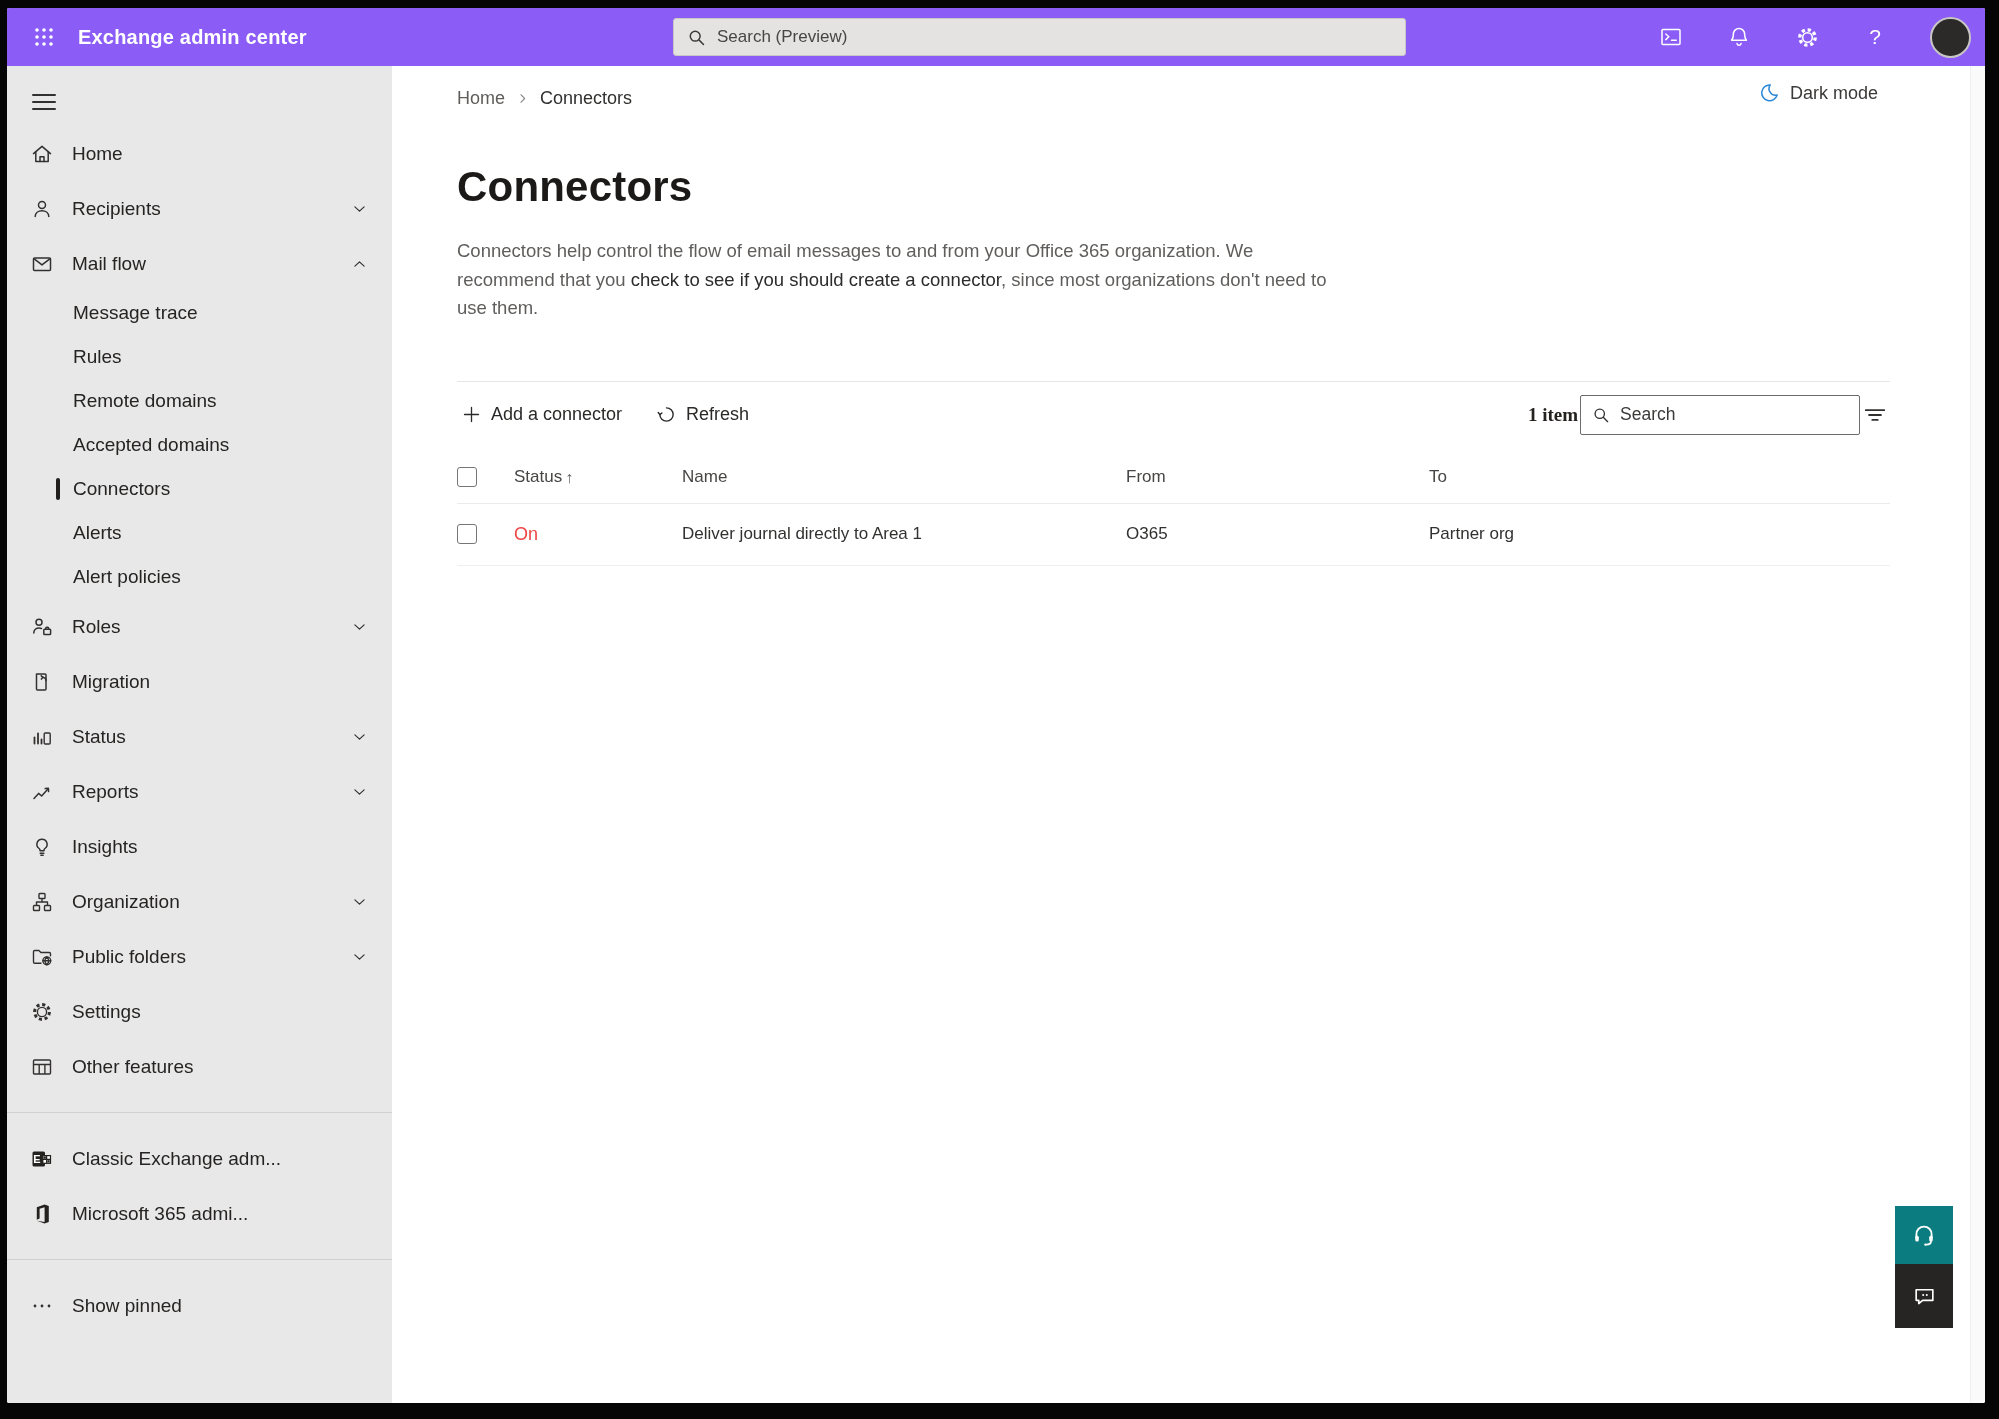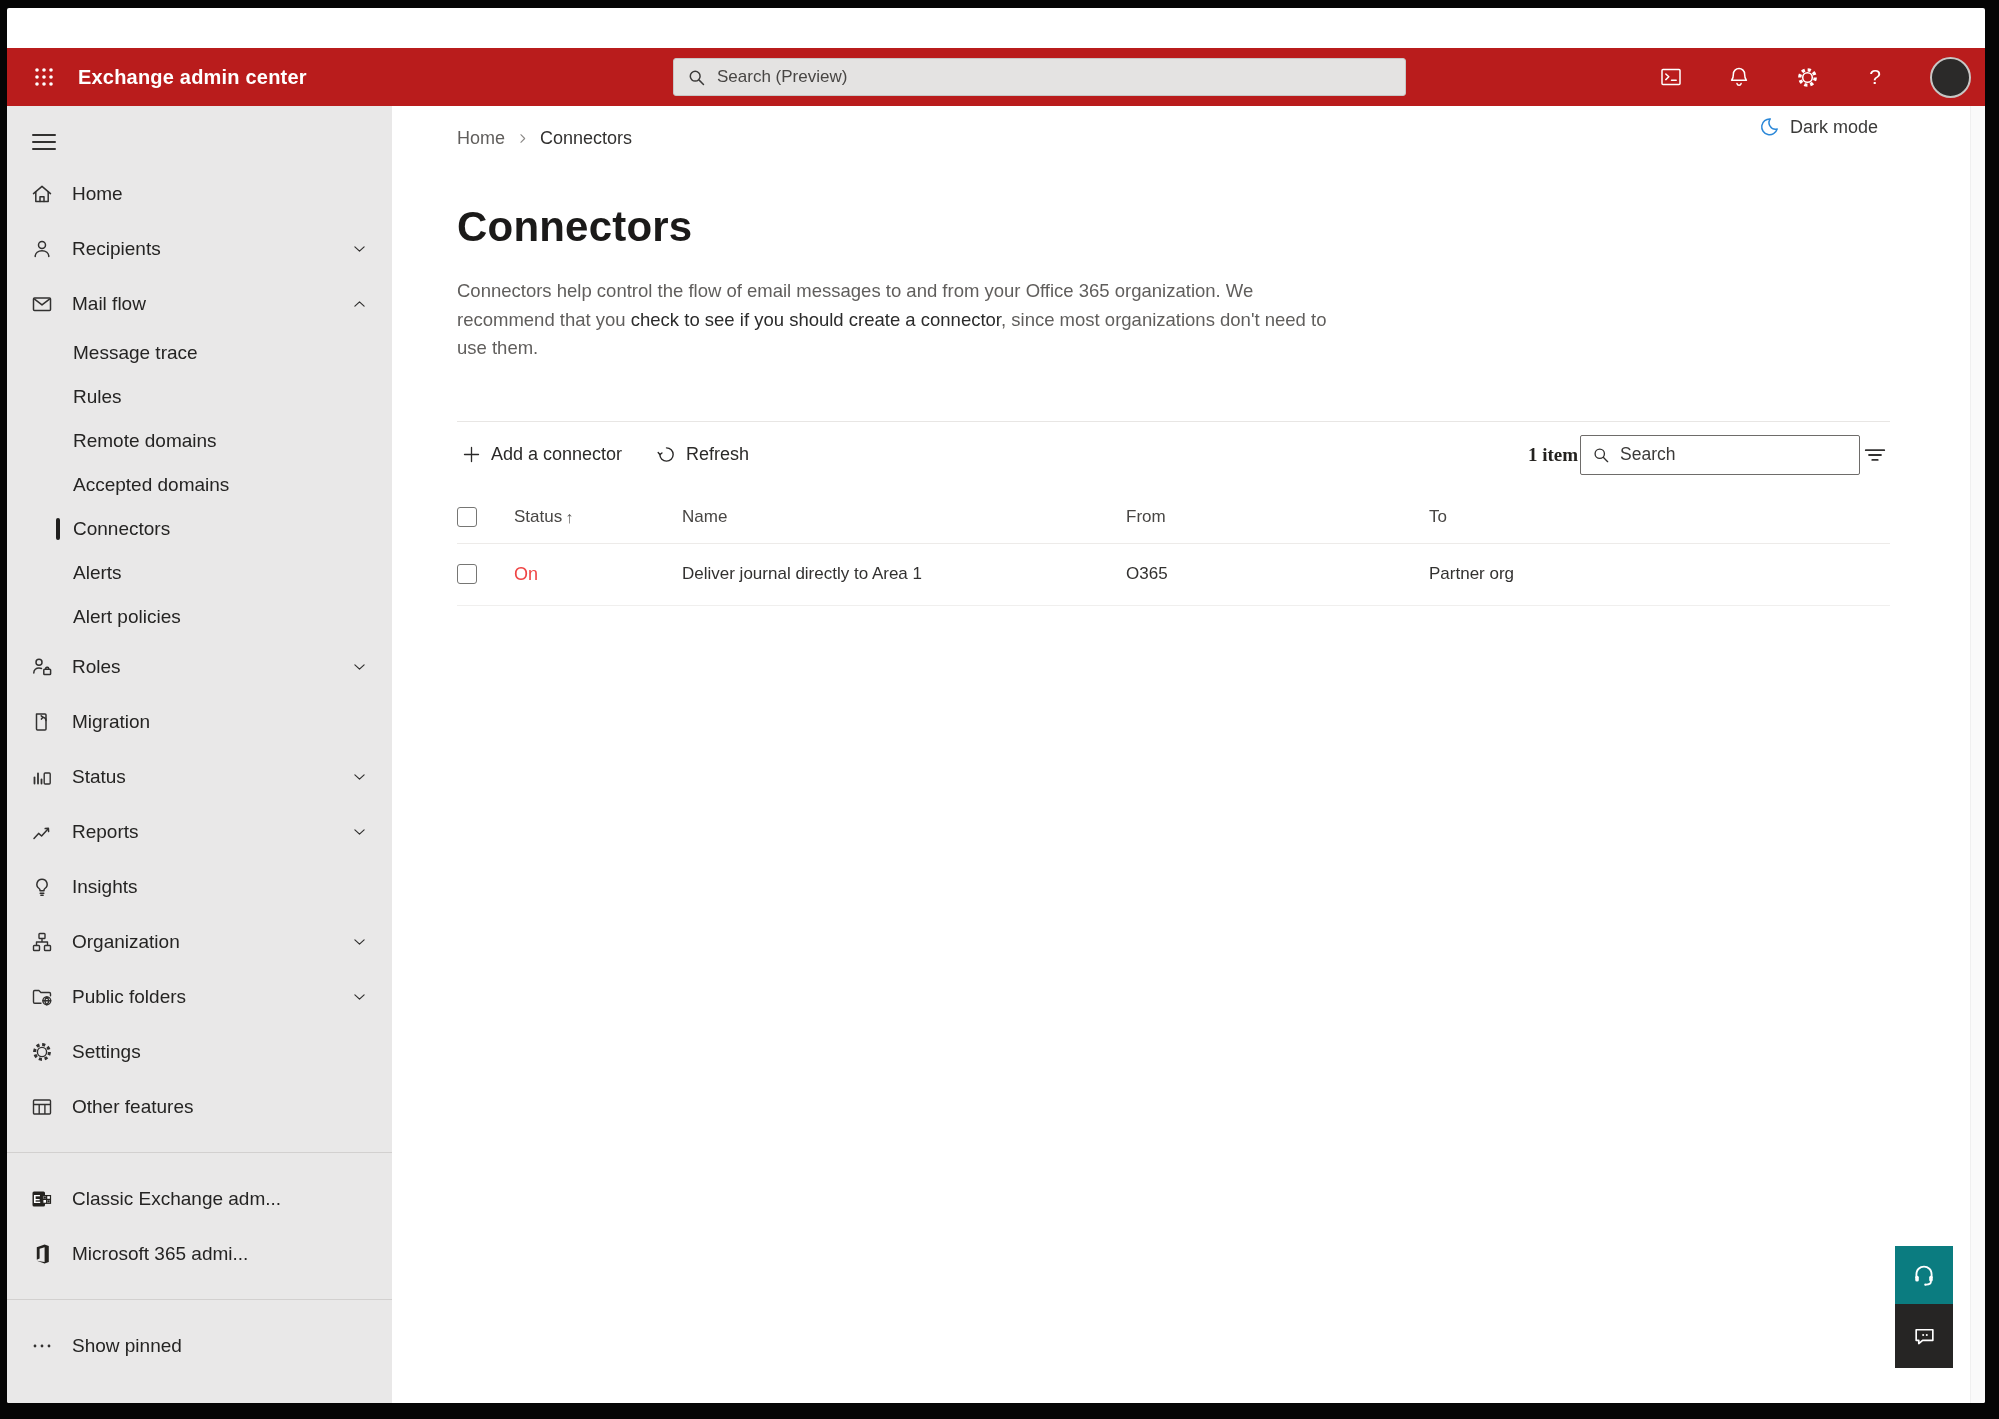--- a/index.html
+++ b/index.html
@@ -1,20 +1,20 @@
 <!DOCTYPE html>
 <html><head>
 <meta charset="utf-8">
 <style>
   * { margin:0; padding:0; box-sizing:border-box; }
   html,body { width:1999px; height:1419px; background:#050505; font-family:"Liberation Sans", sans-serif; overflow:hidden; }
   .app { position:absolute; top:8px; left:7px; right:14px; bottom:16px; background:#fff; display:flex; flex-direction:column; border-radius:2px; overflow:hidden; }
 
   
-  .topbar { height:58px; background:#b91c1c; display:flex; align-items:center; padding:0 10px 0 17px; position:relative; flex:none;margin-top:40px; }
+  .topbar { height:58px; background:#8b5cf6; display:flex; align-items:center; padding:0 10px 0 17px; position:relative; flex:none; }
   .waffle { width:40px; height:40px; display:flex; align-items:center; justify-content:center; cursor:pointer; }
   .app-title { color:#fff; font-size:20px; font-weight:700; margin-left:14px; letter-spacing:.2px; }
   .top-search { position:absolute; left:666px; top:10px; width:733px; height:38px; background:#e4e3e2; border:1px solid #c8c7c6; border-radius:3px; display:flex; align-items:center; padding:0 12px; gap:10px; }
   .top-search input { border:none; outline:none; background:transparent; font-size:17px; color:#3b3a39; width:100%; font-family:"Liberation Sans",sans-serif; }
   .top-search input::placeholder { color:#484644; opacity:1; }
   .top-icons { margin-left:auto; display:flex; align-items:center; gap:42px; padding-right:4px; }
   .top-icon { width:26px; height:26px; display:flex; align-items:center; justify-content:center; cursor:pointer; color:#fff; }
   .help-glyph { color:#fff; font-size:21px; font-weight:400; }
   .avatar { width:41px; height:41px; border-radius:50%; border:2px solid #c8c6c4; background:#2b2a29; cursor:pointer; }
 
@@ -33,21 +33,21 @@
   .nav-sub { height:44px; padding-left:66px; }
   .nav-sub.selected::before { content:""; position:absolute; left:49px; top:50%; transform:translateY(-50%); width:4px; height:22px; background:#201f1e; border-radius:2px; }
   .side-divider { border-top:1px solid #d2d0cf; margin:18px 0; }
 
   
   .main { flex:1; background:#fff; position:relative; padding:22px 80px 0 65px; min-width:0; }
   .breadcrumb { display:flex; align-items:center; gap:11px; font-size:18px; }
   .crumb-home { color:#605e5c; cursor:pointer; }
   .crumb-sep { color:#8a8886; display:flex; align-items:center; }
   .crumb-current { color:#323130; cursor:default; }
-  .darkmode { position:absolute; top:10px; right:92px; display:flex; align-items:center; gap:10px; cursor:pointer; }
+  .darkmode { position:absolute; top:16px; right:92px; display:flex; align-items:center; gap:10px; cursor:pointer; }
   .darkmode-label { font-size:18px; color:#3b3a39; }
   .page-title { margin-top:54px; font-size:42px; font-weight:700; color:#1b1a19; letter-spacing:.2px; }
   .page-desc { margin-top:26px; width:872px; font-size:18.5px; line-height:28.5px; color:#605e5c; }
   .page-desc .desc-link { color:#2b2b2b; cursor:pointer;text-align:right; }
   .rule { border:none; border-top:1px solid #e8e6e4; margin-top:58px; }
 
   .toolbar { height:66px; display:flex; align-items:center; }
   .cmd-btn { display:flex; align-items:flex-end; gap:9px; font-size:18px; color:#2b2a29; cursor:pointer; padding:6px 4px; }
   .cmd-btn + .cmd-btn { margin-left:26px; }
   .toolbar-right { margin-left:auto; display:flex; align-items:center; }

